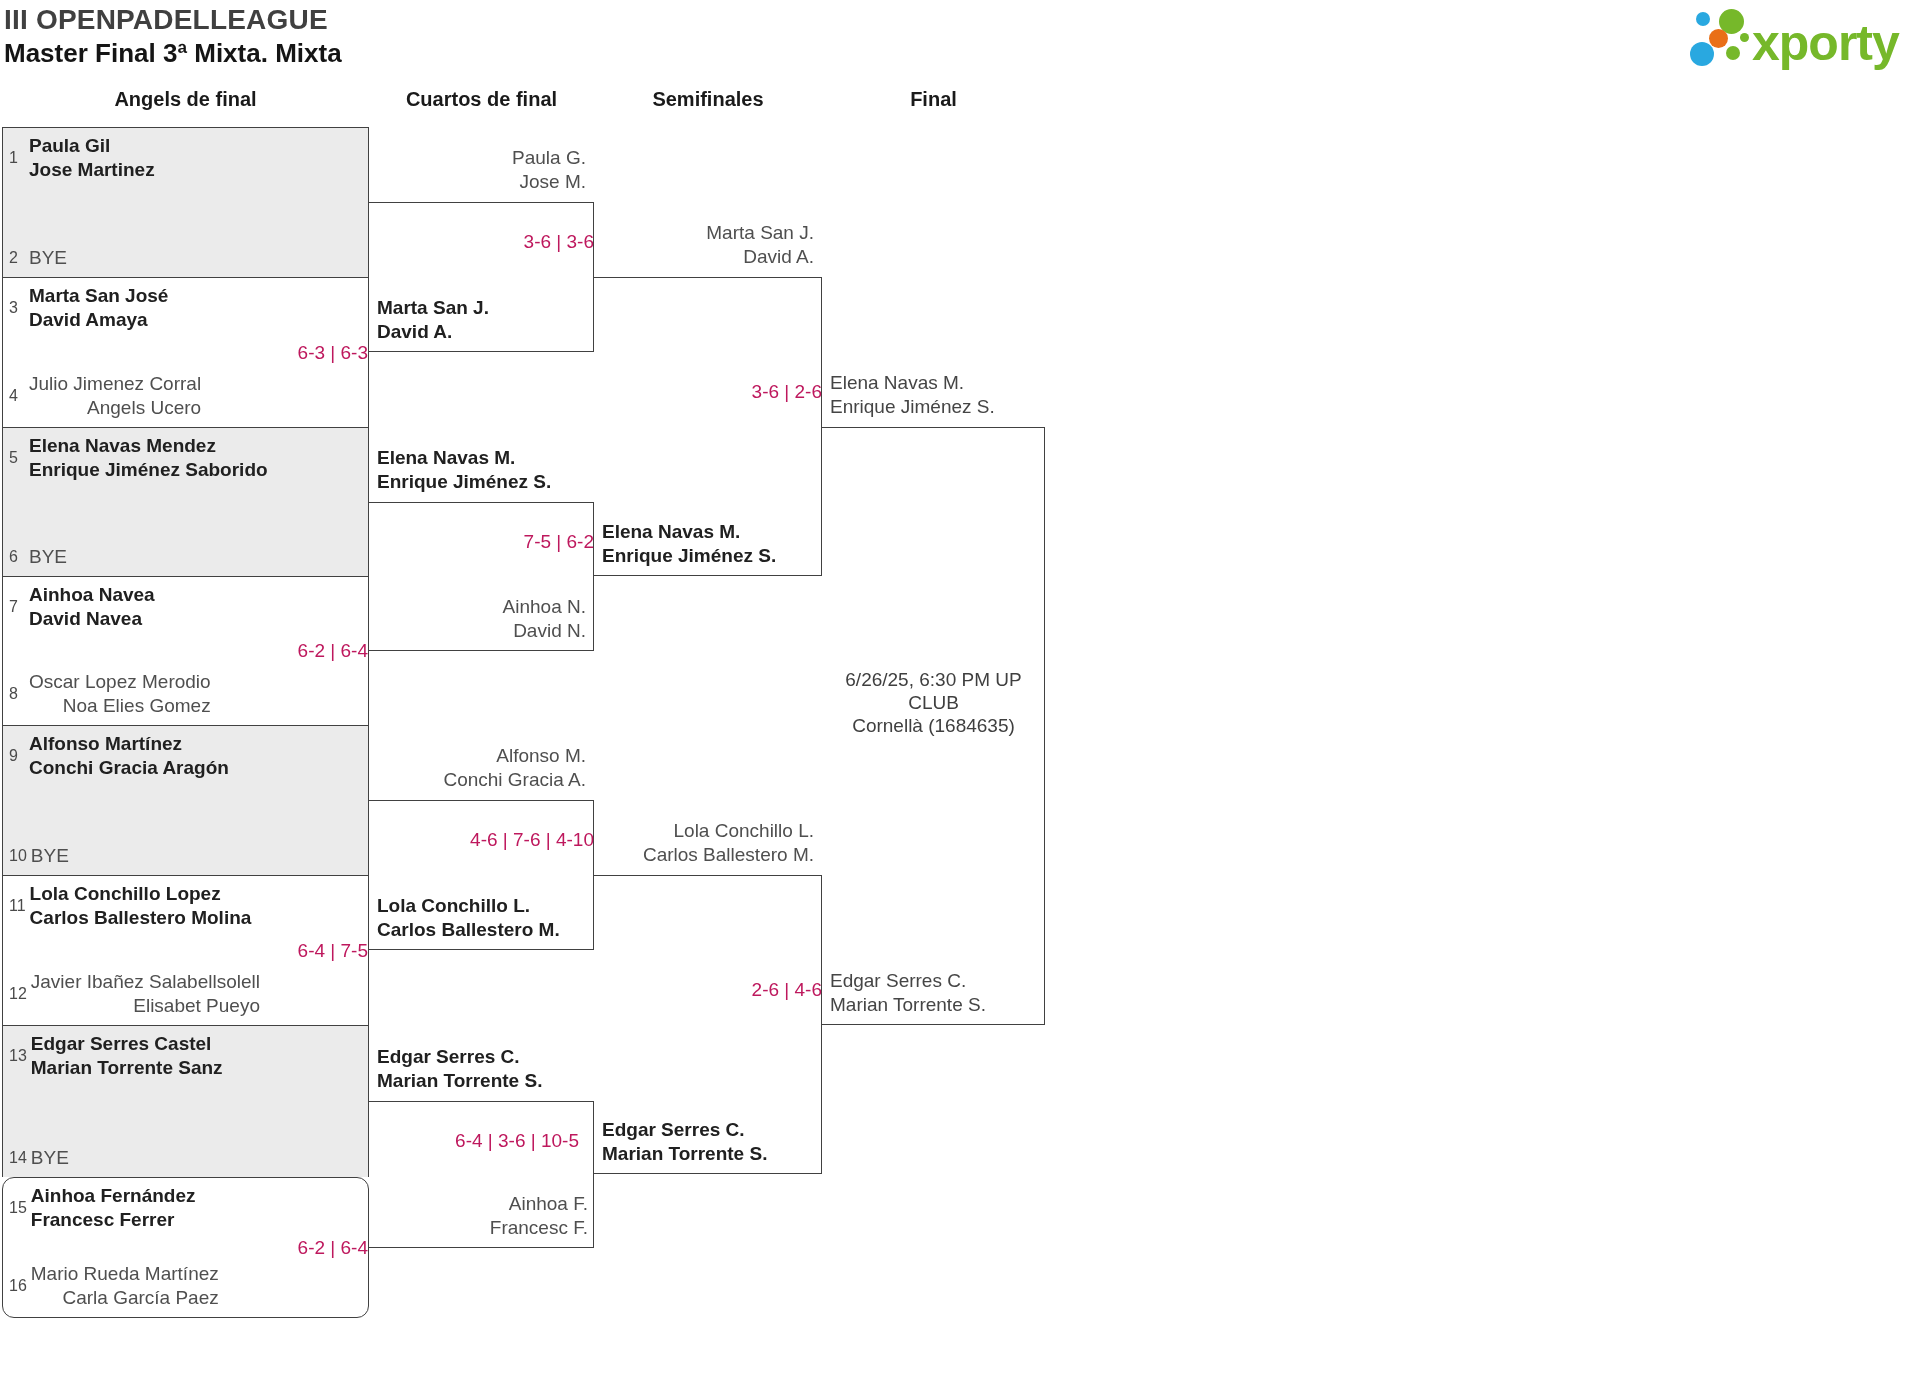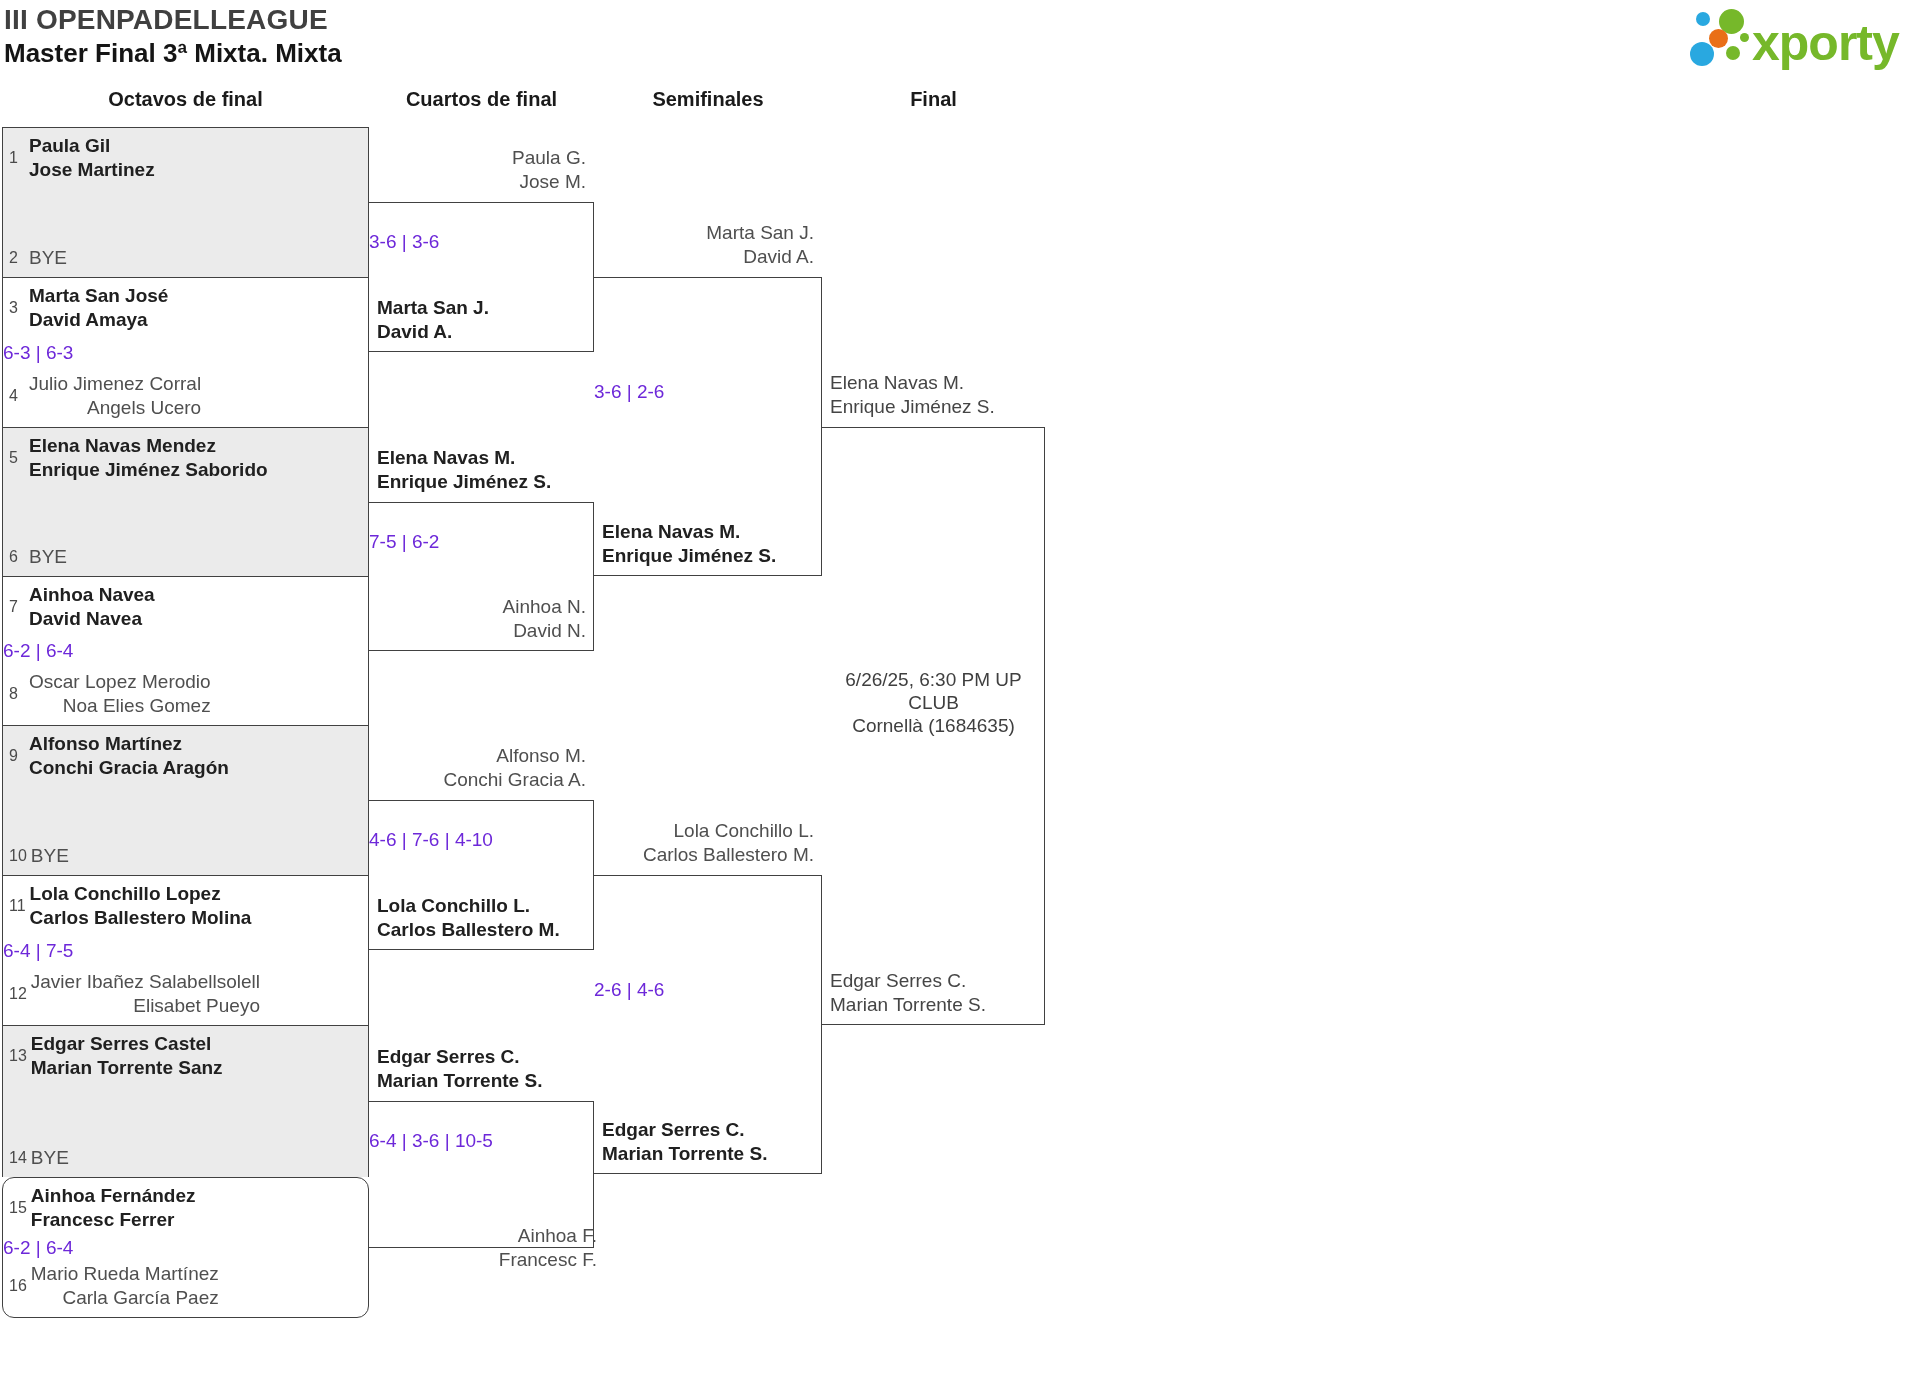--- a/index.html
+++ b/index.html
@@ -17,39 +17,39 @@
   .box.last{border-bottom:1.5px solid #414141;border-radius:12px;}
   .box.bye{background:#ebebeb;}
   .team-row{position:absolute;left:0;right:0;display:flex;align-items:center;gap:4px;padding-left:6px;}
   .team-row.top{top:6px;}
   .team-row.bottom{bottom:7px;}
   .seed{flex:0 0 16px;font-size:16px;color:#4a4a4a;text-align:left;}
   .names{font-size:19px;line-height:24px;}
   .winner{color:#202020;font-weight:700;}
   .loser{color:#4f4f4f;font-weight:400;text-align:right;}
   .pending{color:#454545;font-weight:400;}
-  .score{position:absolute;left:0;width:100%;text-align:left;font-size:19px;line-height:24px;color:#6d28d9;}
+  .score{position:absolute;left:0;width:100%;text-align:right;font-size:19px;line-height:24px;color:#be185d;}
   .score.mid{top:calc(50% - 12px);}
   
   .frame{box-sizing:border-box;border:1.5px solid #414141;border-left:none;background:transparent;}
   .entrant{display:flex;flex-direction:column;justify-content:flex-end;height:48px;font-size:19px;line-height:24px;}
   .final-info{font-size:19px;line-height:23px;color:#3f3f3f;text-align:center;}
   
   .logo{left:1690px;top:5px;width:230px;height:66px;}
   .dot{position:absolute;border-radius:50%;}
   .logo-text{position:absolute;left:62px;top:13px;font-size:50px;line-height:50px;
              font-weight:700;letter-spacing:-1px;}
 </style>
 </head>
 <body>
 
 <div class="abs page-title">III OPENPADELLEAGUE</div>
 <div class="abs page-subtitle">Master Final 3ª Mixta. Mixta</div>
 
-<div class="abs col-header" style="left:2px;width:367px;">Octavos de final</div>
+<div class="abs col-header" style="left:2px;width:367px;">Angels de final</div>
 <div class="abs col-header" style="left:369px;width:225px;">Cuartos de final</div>
 <div class="abs col-header" style="left:594px;width:228px;">Semifinales</div>
 <div class="abs col-header" style="left:822px;width:223px;">Final</div>
 
 <div id="bracket" class="abs" style="left:0;top:0;width:1920px;height:1393px;">
     <div class="abs box bye" style="left: 2px; top: 127px; width: 367px; height: 150px;">
       <div class="team-row top">
         <span class="seed">1</span>
         <div class="names winner">
           <div class="name-line">Paula Gil</div>
@@ -204,21 +204,21 @@
     <div class="abs entrant winner" style="left: 377px; top: 894px; width: 209px;">
       <div class="name-line">Lola Conchillo L.</div>
       <div class="name-line">Carlos Ballestero M.</div>
     </div>
     <div class="score" style="left: 369px; top: 828px; width: 225px;">4-6 | 7-6 | 4-10</div>
     <div class="abs frame" style="left: 369px; top: 1101px; width: 225px; height: 146.5px;"></div>
     <div class="abs entrant winner" style="left: 377px; top: 1045px; width: 209px;">
       <div class="name-line">Edgar Serres C.</div>
       <div class="name-line">Marian Torrente S.</div>
     </div>
-    <div class="abs entrant loser" style="left: 388px; top: 1191.5px; width: 209px; margin-top: 32px;">
+    <div class="abs entrant loser" style="left: 379px; top: 1191.5px; width: 209px;">
       <div class="name-line">Ainhoa F.</div>
       <div class="name-line">Francesc F.</div>
     </div>
     <div class="score" style="left: 369px; top: 1129px; width: 210px;">6-4 | 3-6 | 10-5</div>
     <div class="abs frame" style="left: 594px; top: 277px; width: 228px; height: 299px;"></div>
     <div class="abs entrant loser" style="left: 602px; top: 221px; width: 212px;">
       <div class="name-line">Marta San J.</div>
       <div class="name-line">David A.</div>
     </div>
     <div class="abs entrant winner" style="left: 602px; top: 520px; width: 212px;">

